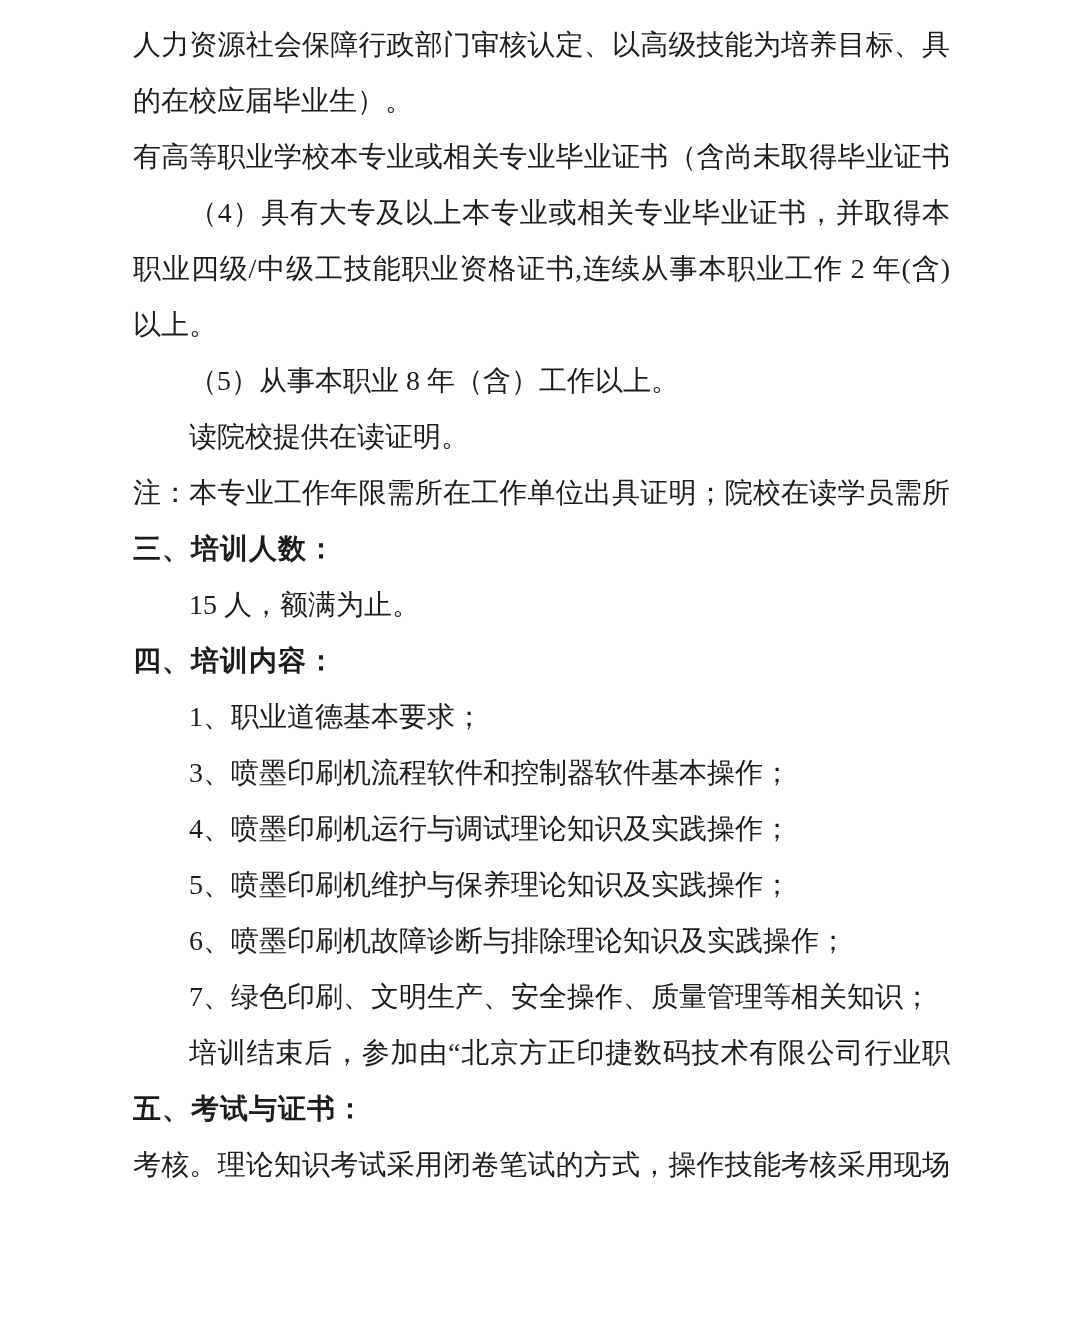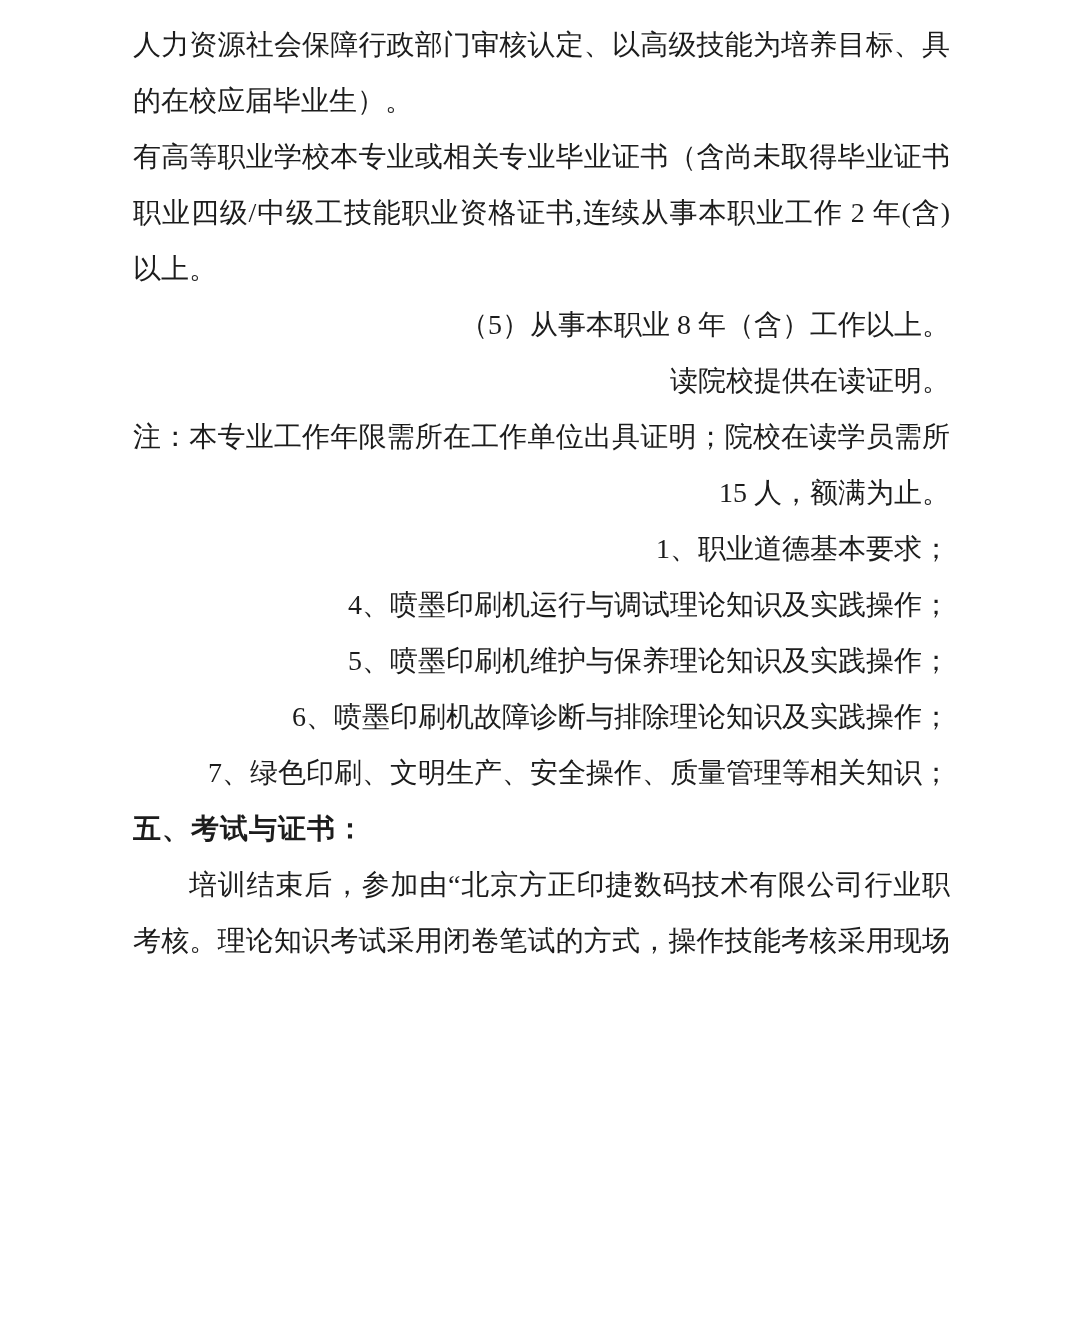--- a/index.html
+++ b/index.html
@@ -31,44 +31,47 @@
   }
   
   .line.j {
     text-align: justify;
     text-align-last: justify;
     text-justify: inter-ideograph;
   }
   
   .line.indent {
     text-indent: 56px;
-    text-align: right;
   }
   
   .line.bold {
     font-weight: 700;
     letter-spacing: 1px;
   }
 </style>
 </head>
 <body>
 
 <div class="page">
   <div class="doc-body" id="doc-body">
       <div class="line j">人力资源社会保障行政部门审核认定、以高级技能为培养目标、具</div>
       <div class="line">的在校应届毕业生）。</div>
       <div class="line j">有高等职业学校本专业或相关专业毕业证书（含尚未取得毕业证书</div>
+      <div class="line indent j">（4）具有大专及以上本专业或相关专业毕业证书，并取得本</div>
       <div class="line j">职业四级/中级工技能职业资格证书,连续从事本职业工作 2 年(含)</div>
       <div class="line">以上。</div>
       <div class="line indent">（5）从事本职业 8 年（含）工作以上。</div>
       <div class="line indent">读院校提供在读证明。</div>
       <div class="line j">注：本专业工作年限需所在工作单位出具证明；院校在读学员需所</div>
+      <div class="line bold">三、培训人数：</div>
       <div class="line indent">15 人，额满为止。</div>
+      <div class="line bold">四、培训内容：</div>
       <div class="line indent">1、职业道德基本要求；</div>
+      <div class="line indent">3、喷墨印刷机流程软件和控制器软件基本操作；</div>
       <div class="line indent">4、喷墨印刷机运行与调试理论知识及实践操作；</div>
       <div class="line indent">5、喷墨印刷机维护与保养理论知识及实践操作；</div>
       <div class="line indent">6、喷墨印刷机故障诊断与排除理论知识及实践操作；</div>
       <div class="line indent">7、绿色印刷、文明生产、安全操作、质量管理等相关知识；</div>
+      <div class="line indent j">培训结束后，参加由“北京方正印捷数码技术有限公司行业职</div>
       <div class="line bold">五、考试与证书：</div>
-      <div class="line indent j">培训结束后，参加由“北京方正印捷数码技术有限公司行业职</div>
       <div class="line j">考核。理论知识考试采用闭卷笔试的方式，操作技能考核采用现场</div>
     </div>
 </div>
 
 </body></html>

